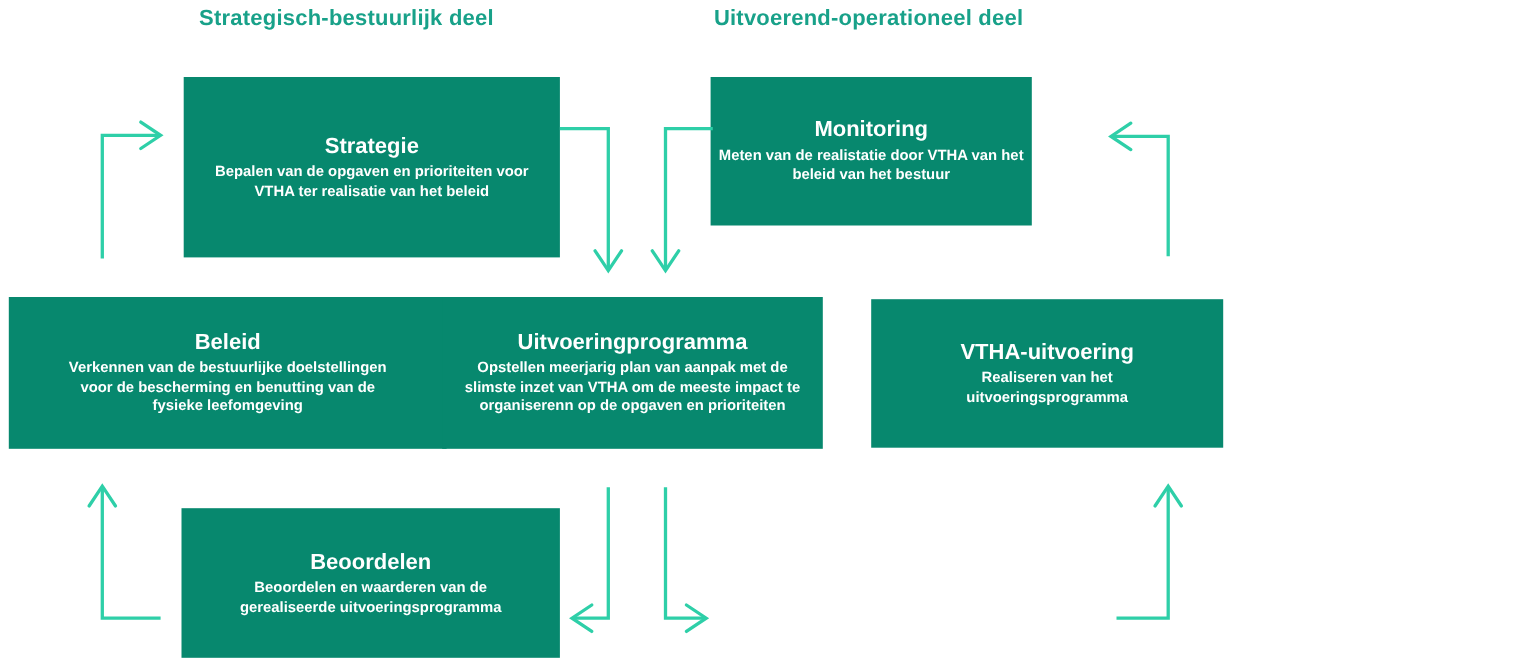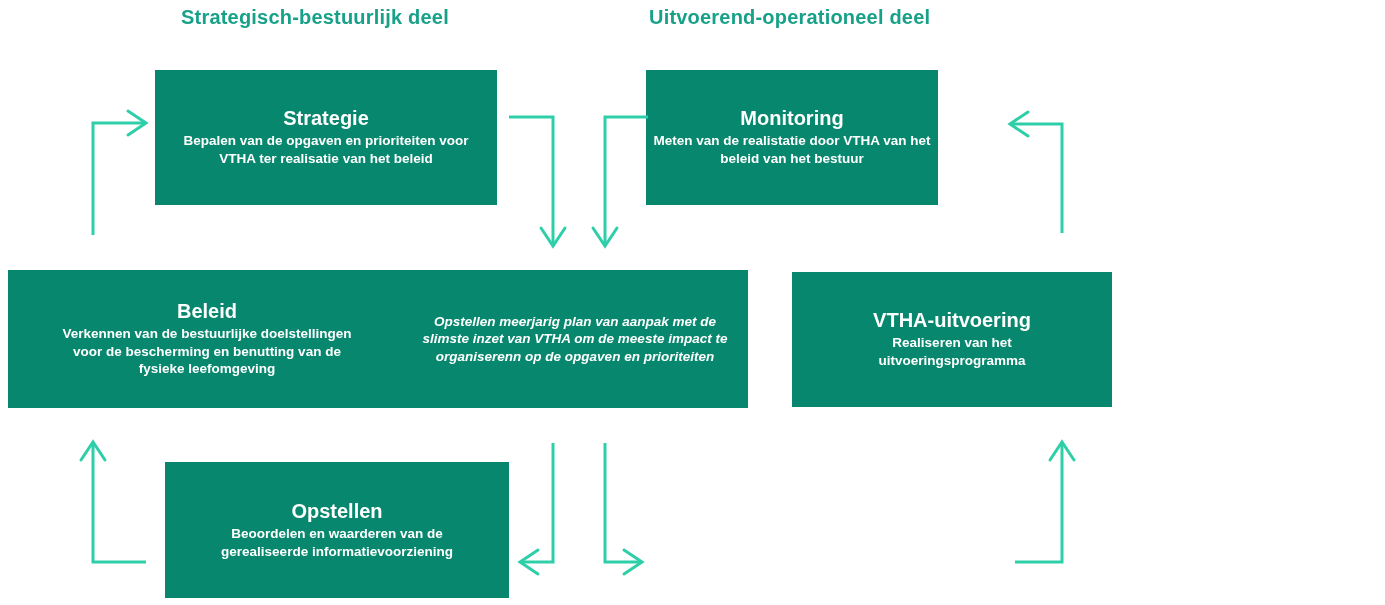--- a/index.html
+++ b/index.html
@@ -42,21 +42,21 @@
     margin-bottom:2px;
   }
   .box-desc{
     font-size:13.5px;
     font-weight:bold;
     line-height:1.3;
   }
   #box-strategie .box-desc{max-width:300px;}
   #box-monitoring .box-desc{max-width:310px;}
   #box-beleid .box-desc{max-width:300px;}
-  #box-uitvoeringprogramma .box-desc{max-width:330px;font-style:italic;}
+  #box-uitvoeringprogramma .box-desc{max-width:330px;}
   #box-vtha-uitvoering .box-desc{max-width:210px;}
   #box-evaluatie .box-desc{max-width:290px;}
   #box-voorbereiding .box-desc{max-width:330px;}
   #arrow-layer{
     position:absolute;
     left:0;top:0;
     pointer-events:none;
   }
   .arrow-stroke{
     stroke:var(--arrow-color);
@@ -66,47 +66,48 @@
 </style>
 </head>
 <body>
 
 <div id="stage">
 
   <div class="section-header" style="left:181px;top:6px">Strategisch-bestuurlijk deel</div>
 
   <div class="section-header" style="left:649px;top:6px">Uitvoerend-operationeel deel</div>
 
-  <div class="box" id="box-strategie" style="left:155px;top:70px;width:342px;height:135px">
+  <div class="box" id="box-strategie" style="left:167px;top:70px;width:342px;height:164px">
     <div class="box-title">Strategie</div>
     <div class="box-desc">Bepalen van de opgaven en prioriteiten voor VTHA ter realisatie van het beleid</div>
   </div>
 
   <div class="box" id="box-monitoring" style="left:646px;top:70px;width:292px;height:135px">
     <div class="box-title">Monitoring</div>
     <div class="box-desc">Meten van de realistatie door VTHA van het beleid van het bestuur</div>
   </div>
 
   <div class="box" id="box-beleid" style="left:8px;top:270px;width:398px;height:138px">
     <div class="box-title">Beleid</div>
     <div class="box-desc">Verkennen van de bestuurlijke doelstellingen voor de bescherming en benutting van de fysieke leefomgeving</div>
   </div>
 
   <div class="box" id="box-uitvoeringprogramma" style="left:402px;top:270px;width:346px;height:138px">
+    <div class="box-title">Uitvoeringprogramma</div>
     <div class="box-desc">Opstellen meerjarig plan van aanpak met de slimste inzet van VTHA om de meeste impact te organiserenn op de opgaven en prioriteiten</div>
   </div>
 
   <div class="box" id="box-vtha-uitvoering" style="left:792px;top:272px;width:320px;height:135px">
     <div class="box-title">VTHA-uitvoering</div>
     <div class="box-desc">Realiseren van het uitvoeringsprogramma</div>
   </div>
 
   <div class="box" id="box-evaluatie" style="left:165px;top:462px;width:344px;height:136px">
-    <div class="box-title">Opstellen</div>
-    <div class="box-desc">Beoordelen en waarderen van de gerealiseerde informatievoorziening</div>
+    <div class="box-title">Beoordelen</div>
+    <div class="box-desc">Beoordelen en waarderen van de gerealiseerde uitvoeringsprogramma</div>
   </div>
 
 
   <svg id="arrow-layer" width="1385" height="605" viewBox="0 0 1385 605">
     <defs>
       <marker id="chev" markerUnits="userSpaceOnUse" markerWidth="30" markerHeight="30" refX="24" refY="15" orient="auto">
         <path class="arrow-stroke" d="M8,3 L26,15 L8,27" stroke-linecap="round"></path>
       </marker>
     </defs>
     <polyline class="arrow-stroke" points="93,235 93,123 144,123" marker-end="url(#chev)"></polyline>

